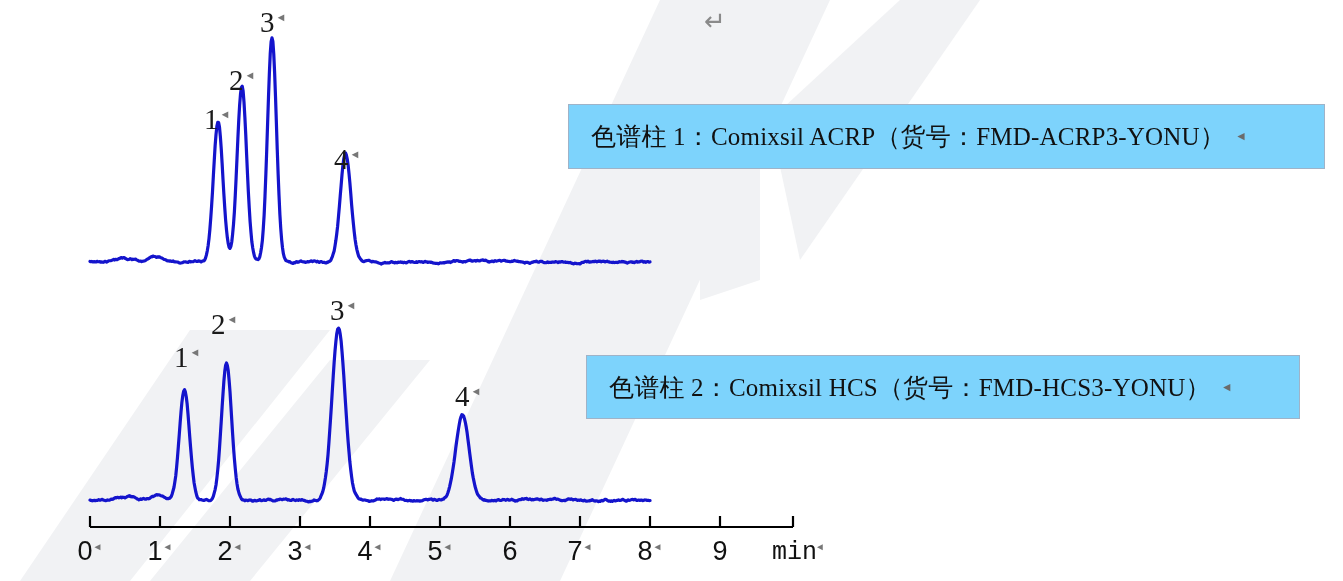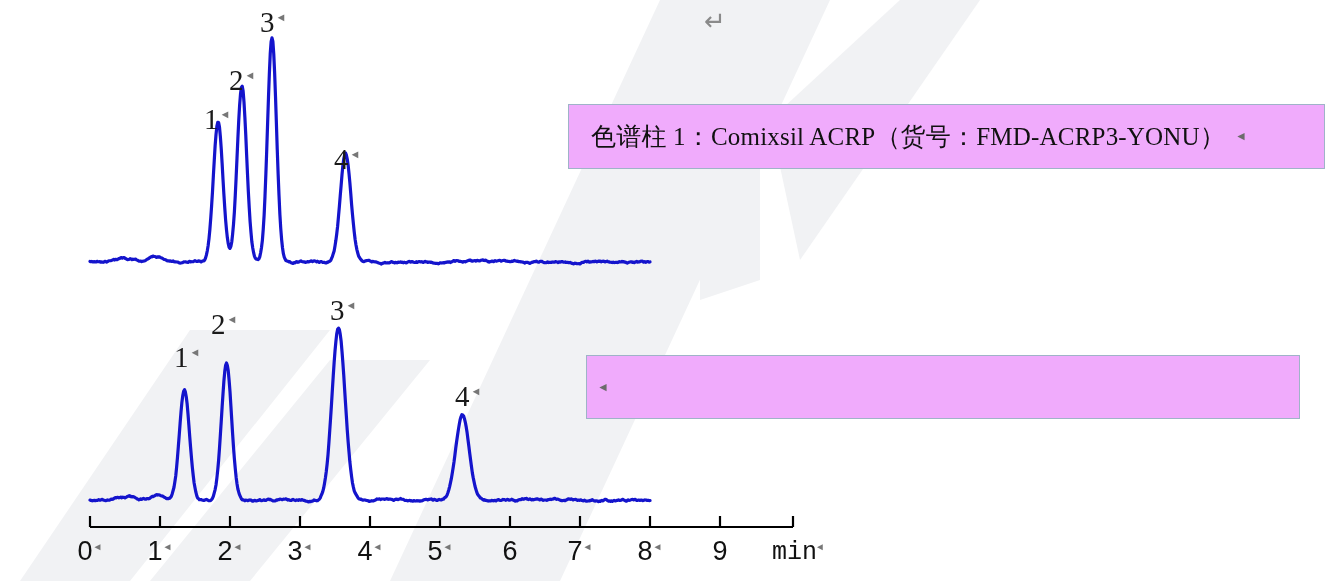--- a/index.html
+++ b/index.html
@@ -59,21 +59,21 @@
     color:#111;
     line-height:1;
     white-space:nowrap;
   }
 
   
   .caption-box{
     position:absolute;
     box-sizing:border-box;
     border:1px solid #9fb3c8;
-    background:#f0abfc;
+    background:#7dd3fc;
     display:flex;
     align-items:center;
     z-index:5;
   }
   .caption-text{
     font-family:"Liberation Serif", serif;
     font-size:25px;
     color:#111;
     white-space:nowrap;
     padding-left:22px;
@@ -160,16 +160,17 @@
     <div class="axis-num" style="left: 720px;"><span>9</span></div>
     <div class="axis-unit" style="left: 772px;"><span>min</span><span class="tick-mark" style="font-size:10px;color:#777;vertical-align:super;">◄</span></div>
   </div>
 
 <div class="caption-box" id="caption-box-1">
   <span class="caption-text">色谱柱 1：Comixsil ACRP（货号：FMD-ACRP3-YONU）</span>
   <span class="caption-end-mark">◄</span>
 </div>
 
 <div class="caption-box" id="caption-box-2">
+  <span class="caption-text">色谱柱 2：Comixsil HCS（货号：FMD-HCS3-YONU）</span>
   <span class="caption-end-mark">◄</span>
 </div>
 
 <div id="return-mark">↵</div>
 
 </body></html>

